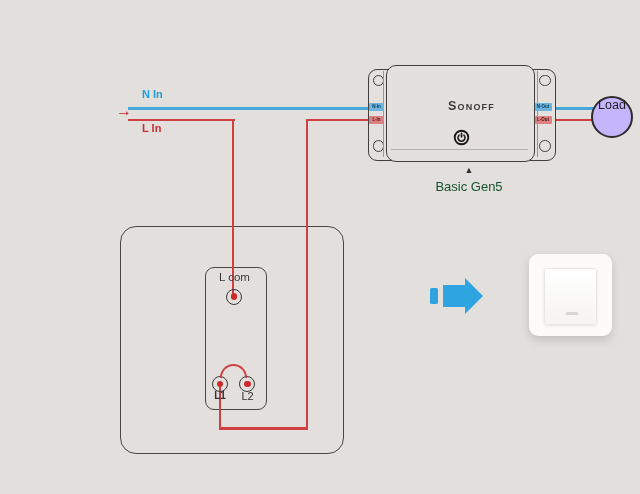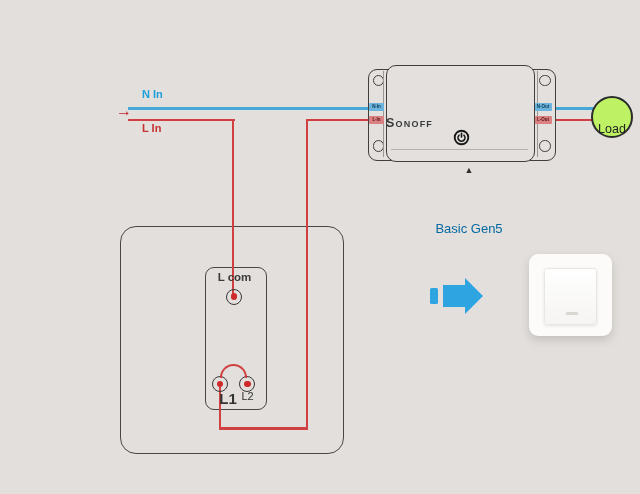--- a/index.html
+++ b/index.html
@@ -19,43 +19,43 @@
   
   .wire{position:absolute; background:#d04040; z-index:2;}
   .wire.blue{background:#45a8d9;}
 
   
   .dev-flange{left:368px; top:69px; width:186px; height:90px; border:1.5px solid #3f3f3f; border-radius:9px; background:#e3e0de; z-index:3;}
   .screw{position:absolute; width:9.5px; height:9.5px; border:1.4px solid #3f3f3f; border-radius:50%; z-index:4;}
   .dev-body{left:386px; top:65px; width:147px; height:95px; border:1.6px solid #3f3f3f; border-radius:10px; background:#e3e0de; z-index:4;}
   .seam-v{position:absolute; width:1px; height:86px; top:71px; background:#9a9792; z-index:5;}
   .seam-h{left:391px; top:149px; width:137px; height:1px; background:#b5b2ae; z-index:5;}
-  .sonoff-logo{left:386px; top:116px; width:147px; text-align:left; font-size:9px; font-weight:bold; letter-spacing:1.2px; color:#3a3a3a; z-index:6;}
+  .sonoff-logo{left:386px; top:99px; width:147px; text-align:center; font-size:9px; font-weight:bold; letter-spacing:1.2px; color:#3a3a3a; z-index:6;padding-left:12px;}
   .sonoff-logo::first-letter{font-size:12.5px;}
   .power-btn{left:452.5px; top:128.5px; width:17px; height:17px; z-index:6;}
   .tstrip{position:absolute; height:8px; border-radius:1px; z-index:6; text-align:center; font-size:4.5px; font-weight:bold; line-height:8px; letter-spacing:0;}
   .tstrip.n{background:#6ab4dd; color:#123a52;}
   .tstrip.l{background:#dc8181; color:#551414;}
   .pointer-up{left:424px; top:165px; width:90px; text-align:center; font-size:9px; color:#2f2f2f; z-index:6;}
-  .model-label{left:424px; top:179px; width:90px; text-align:center; font-size:13px; color:#0369a1; z-index:6;margin-top:42px;}
+  .model-label{left:424px; top:179px; width:90px; text-align:center; font-size:13px; color:#14532d; z-index:6;}
 
   
   .load-circle{left:591px; top:96px; width:42px; height:42px; border:2.4px solid #2b2b2b; border-radius:50%;
-    background:#bef264; display:flex; align-items:flex-end; justify-content:center;
+    background:#c4b5fd; display:flex; align-items:flex-start; justify-content:center;
     font-size:12.5px; color:#222; z-index:3; box-sizing:border-box;}
 
   
   .wall-plate{left:120px; top:226px; width:222px; height:226px; border:1.7px solid #474747; border-radius:16px; z-index:1;}
   .switch-module{left:204.5px; top:267px; width:60px; height:141px; border:1.6px solid #474747; border-radius:9px; z-index:1;}
-  .lcom-label{left:204px; top:271px; width:61px; text-align:center; font-size:11.5px; font-weight:700; color:#3a3a3a; z-index:5;}
+  .lcom-label{left:204px; top:271px; width:61px; text-align:center; font-size:11.5px; font-weight:400; color:#3a3a3a; z-index:5;}
   .term-circle{position:absolute; width:16px; height:16px; border:1.6px solid #383838; border-radius:50%; box-sizing:border-box; z-index:3;}
   .term-dot{position:absolute; width:6.5px; height:6.5px; background:#cf2a2a; border-radius:50%; z-index:4;}
   .jumper-arc{left:219.5px; top:363.5px; width:27.5px; height:14px; border:2.4px solid #d04040; border-bottom:none;
     border-radius:14px 14px 0 0; box-sizing:border-box; z-index:3;}
-  .l1-label{left:205px; top:390px; width:30px; text-align:center; font-size:15px; font-weight:600; color:#333; z-index:5;padding-left:8px;}
+  .l1-label{left:205px; top:390px; width:30px; text-align:center; font-size:10px; font-weight:600; color:#333; z-index:5;}
   .l2-label{left:232.5px; top:390px; width:30px; text-align:center; font-size:11px; font-weight:400; color:#333; z-index:5;}
 
   
   .arrow-bar{left:429.5px; top:287.5px; width:8.5px; height:16px; background:#2ea5e0; border-radius:1.5px; z-index:3;}
   .arrow-body{left:443px; top:285px; width:22px; height:21.5px; background:#2ea5e0; z-index:3;}
   .arrow-head{left:465px; top:277.5px; width:0; height:0; border-top:18.5px solid transparent;
     border-bottom:18.5px solid transparent; border-left:18px solid #2ea5e0; z-index:3;}
 
   
   .switch-photo-plate{left:529px; top:254px; width:83px; height:82px; border-radius:9px; background:#fcfbfa;

